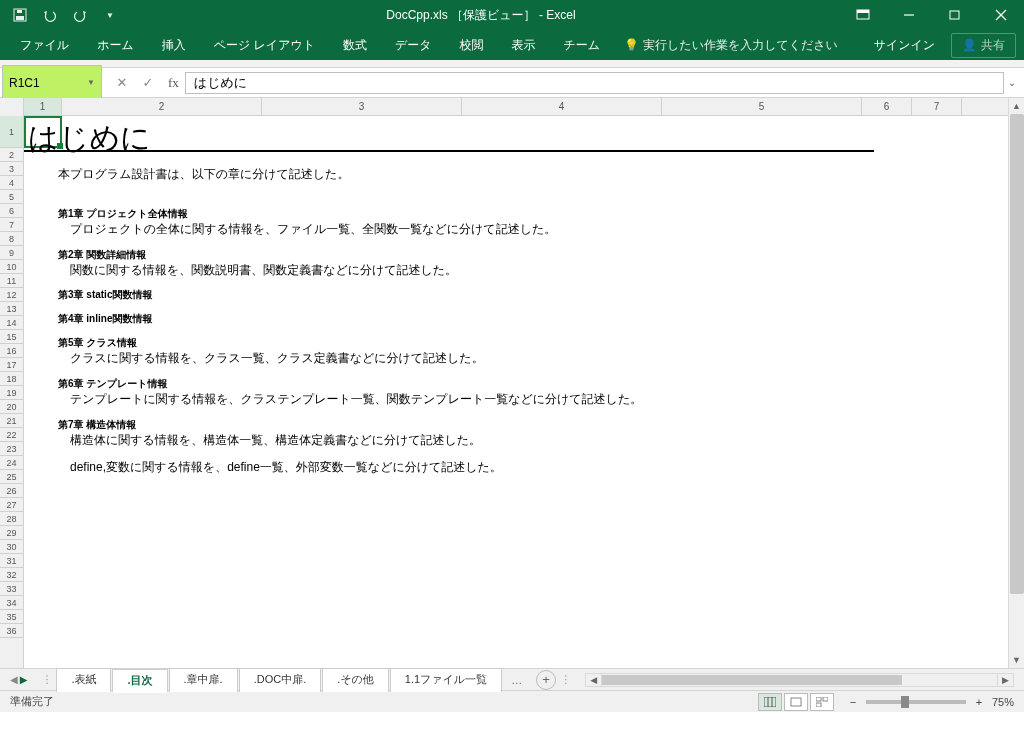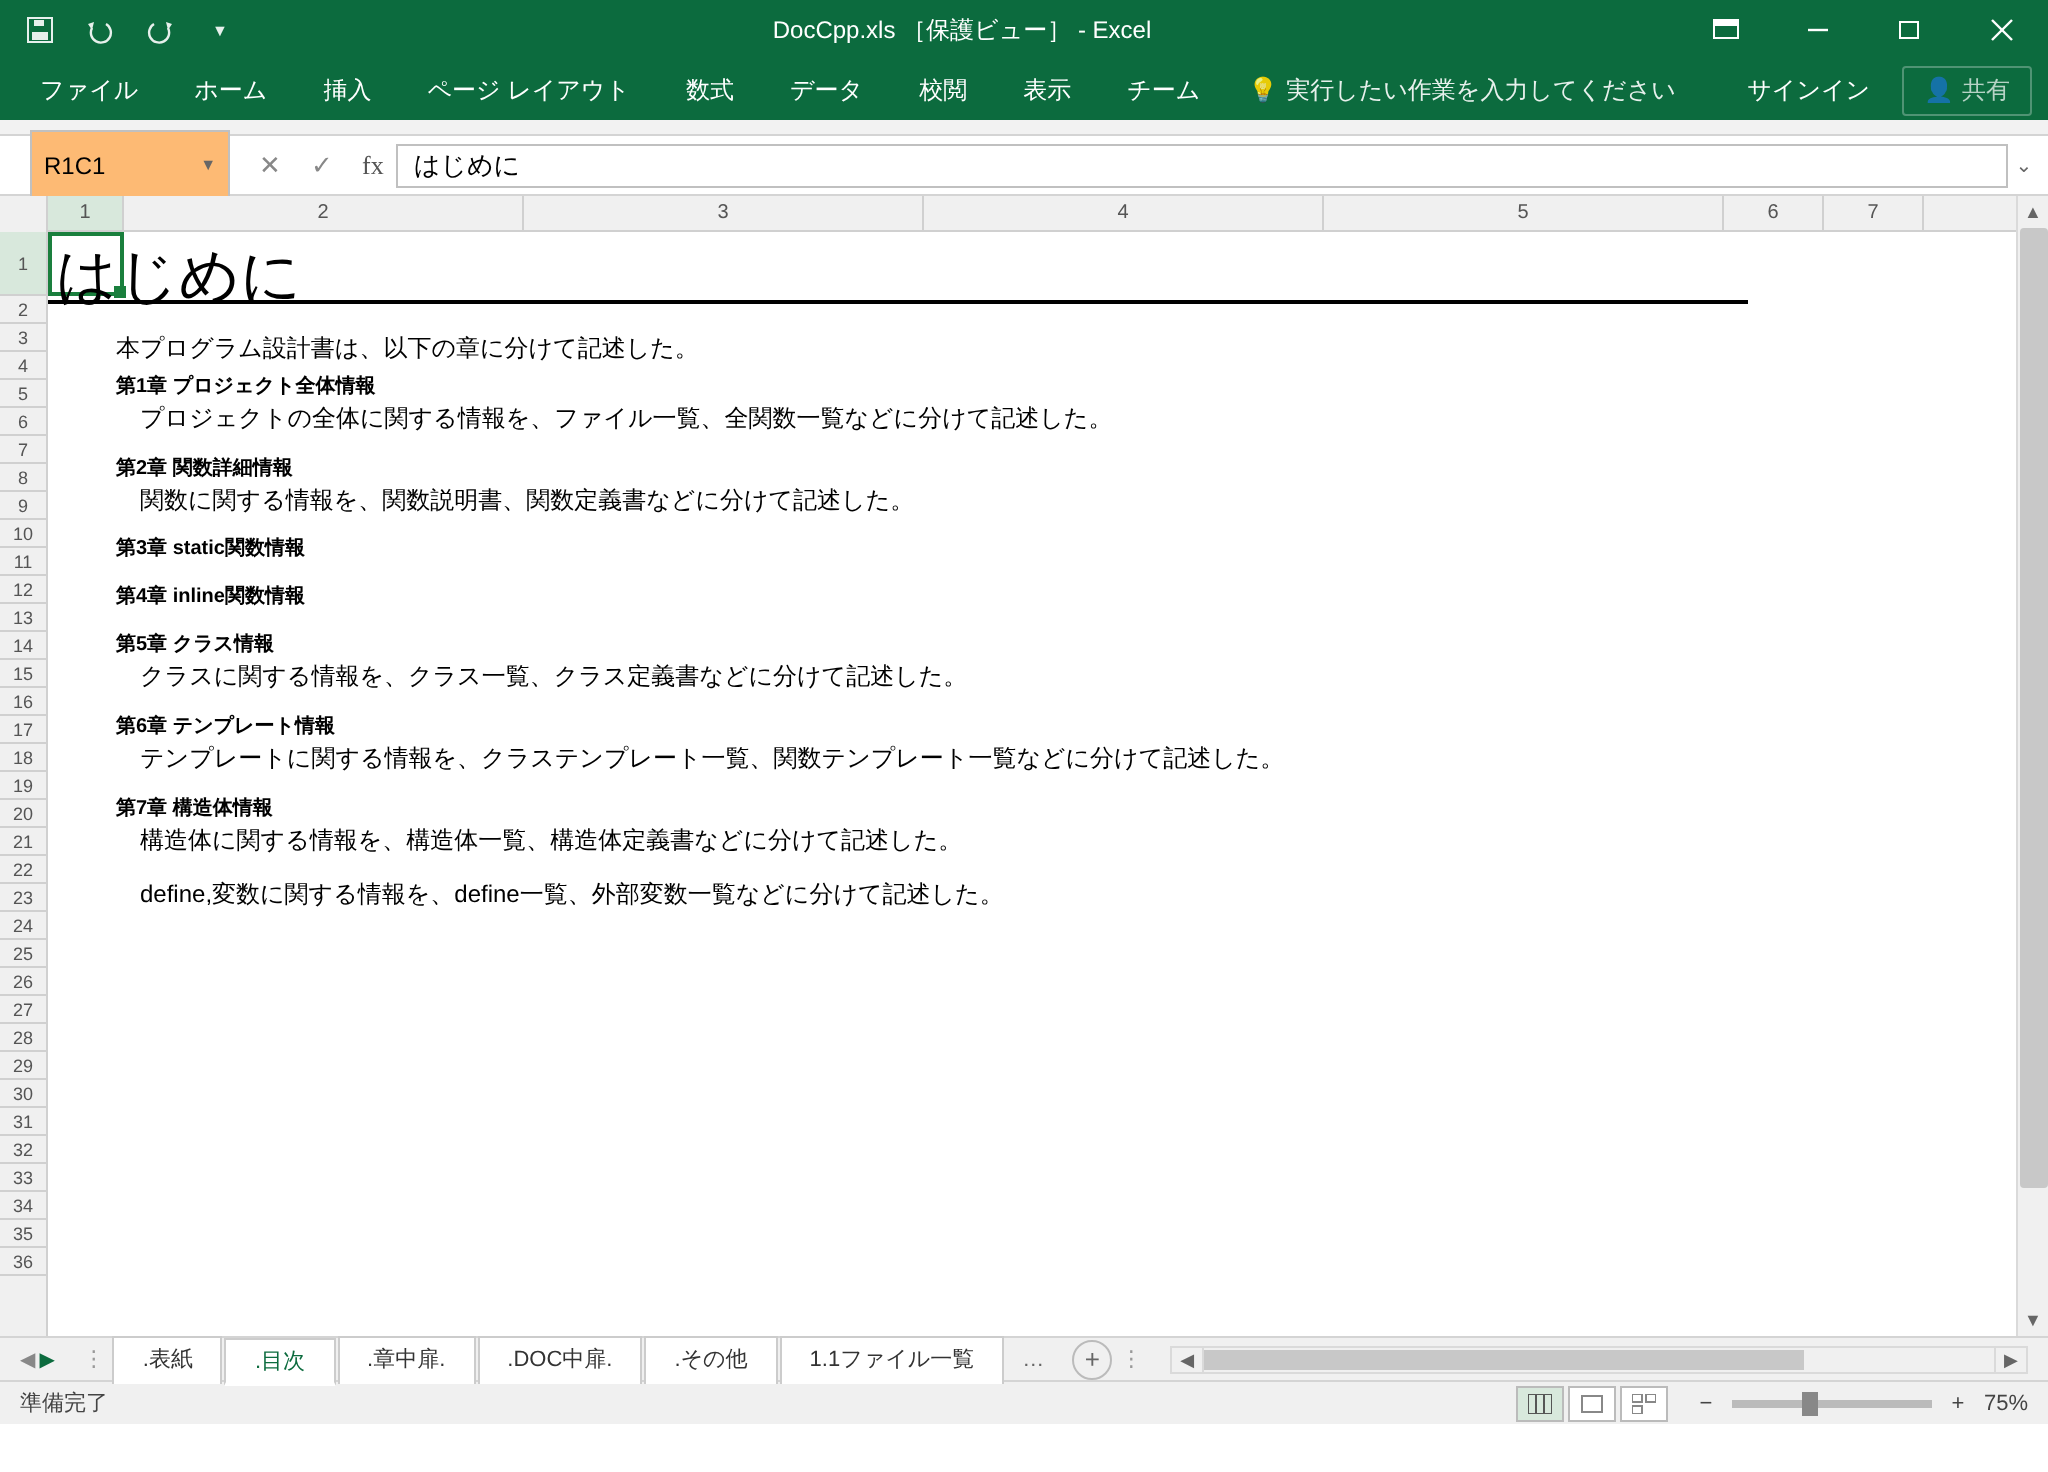--- a/index.html
+++ b/index.html
@@ -15,21 +15,21 @@
 .ribbon-tabs { height: 30px; background: #0c6b3e; display: flex; align-items: center; padding: 0 8px; gap: 4px; color: #fff; font-size: 12px; }
 .ribbon-tabs .tab { padding: 5px 12px; cursor: pointer; }
 .ribbon-tabs .spacer { flex: 1; }
 .ribbon-tabs .tellme { display: flex; align-items: center; gap: 4px; opacity: 0.9; padding: 0 8px; }
 .ribbon-tabs .signin { padding: 5px 12px; }
 .ribbon-tabs .share { padding: 3px 10px; border: 1px solid rgba(255,255,255,0.4); border-radius: 2px; display: flex; align-items: center; gap: 4px; opacity: 0.7; }
 
 .ribbon-body { height: 8px; background: #f2f2f2; border-bottom: 1px solid #d4d4d4; }
 
 .formula-bar { height: 30px; background: #fff; border-bottom: 1px solid #d4d4d4; display: flex; align-items: center; }
-.formula-bar .namebox { width: 100px; height: 36px; border: 1px solid #c0c0c0; margin-left: 15px; font-size: 12px; padding: 0 6px; display: flex; align-items: center; justify-content: space-between; background: #fdba74; }
+.formula-bar .namebox { width: 100px; height: 36px; border: 1px solid #c0c0c0; margin-left: 2px; font-size: 12px; padding: 0 6px; display: flex; align-items: center; justify-content: space-between; background: #bef264; }
 .formula-bar .namebox .dd { font-size: 8px; color: #666; }
 .formula-bar .fbtns { display: flex; align-items: center; gap: 6px; margin: 0 10px; }
 .formula-bar .fbtns span { width: 20px; height: 20px; display: flex; align-items: center; justify-content: center; color: #888; cursor: pointer; font-size: 13px; }
 .formula-bar .fx { font-family: serif; color: #555; font-size: 13px; margin-right: 6px; }
 .formula-bar .fval { flex: 1; height: 22px; border: 1px solid #c0c0c0; font-size: 13px; padding: 0 8px; display: flex; align-items: center; }
 .formula-bar .fexp { width: 16px; text-align: center; color: #666; font-size: 10px; margin-right: 4px; }
 
 .sheet-area { position: relative; height: 570px; background: #fff; display: flex; }
 .rowhead-col { width: 24px; background: #f0f0f0; border-right: 1px solid #d0d0d0; }
 .colhead-row { height: 18px; background: #f0f0f0; border-bottom: 1px solid #d0d0d0; display: flex; position: absolute; top: 0; left: 24px; right: 16px; }
@@ -38,35 +38,35 @@
 .rowhead-col .rh { height: 14px; border-bottom: 1px solid #d0d0d0; text-align: center; font-size: 9px; color: #555; line-height: 14px; }
 .rowhead-col .rh.first { margin-top: 18px; height: 32px; line-height: 32px; background: #d8e8dc; }
 
 .content { position: absolute; top: 18px; left: 24px; right: 16px; bottom: 0; overflow: hidden; }
 .big-title { position: absolute; top: 2px; left: 4px; font-size: 30px; font-family: "MS Gothic", monospace; font-weight: normal; }
 .selbox { position: absolute; top: 0; left: 0; width: 38px; height: 32px; border: 2px solid #1a7f3d; pointer-events: none; }
 .selbox::after { content: ""; position: absolute; right: -3px; bottom: -3px; width: 6px; height: 6px; background: #1a7f3d; }
 .title-underline { position: absolute; top: 34px; left: 0; width: 850px; border-bottom: 2px solid #000; }
 
 .doc-body { position: absolute; top: 50px; left: 34px; font-size: 12px; font-family: "MS Gothic", monospace; line-height: 1.4; }
-.doc-body .intro { margin-bottom: 4px; }
+.doc-body .intro { margin-bottom: 24px; }
 .doc-body .chap { margin-bottom: 10px; }
 .doc-body .chap .h { font-weight: bold; font-size: 10px; }
 .doc-body .chap .d { padding-left: 12px; }
 
 .vscroll { position: absolute; right: 0; top: 0; width: 16px; bottom: 0; background: #f0f0f0; border-left: 1px solid #dadada; }
 .vscroll .up, .vscroll .down { height: 16px; text-align: center; font-size: 9px; color: #666; line-height: 16px; cursor: pointer; }
 .vscroll .down { position: absolute; bottom: 0; width: 100%; }
 .vscroll .thumb { position: absolute; top: 16px; width: 14px; left: 1px; height: 480px; background: #c8c8c8; border-radius: 2px; }
 
 .tab-strip { height: 22px; background: #f0f0f0; border-top: 1px solid #d4d4d4; display: flex; align-items: center; font-size: 11px; }
 .tab-strip .nav { display: flex; gap: 2px; padding: 0 10px; color: #888; }
 .tab-strip .nav span { cursor: pointer; font-size: 10px; }
 .tab-strip .stab { padding: 3px 14px; border: 1px solid #ccc; border-bottom: none; background: #fff; color: #333; cursor: pointer; margin-right: 1px; }
-.tab-strip .stab.active { border-bottom: 2px solid #fff; color: #0c6b3e; font-weight: normal; position: relative; top: 1px; }
+.tab-strip .stab.active { border-bottom: 2px solid #fff; color: #0c6b3e; font-weight: bold; position: relative; top: 1px; }
 .tab-strip .dots { padding: 0 8px; color: #666; }
 .tab-strip .plus { width: 20px; height: 20px; border: 1px solid #bbb; border-radius: 50%; display: flex; align-items: center; justify-content: center; margin-left: 6px; color: #666; cursor: pointer; font-size: 13px; }
 .tab-strip .hscroll { flex: 1; margin: 0 10px; height: 14px; background: #f0f0f0; border: 1px solid #dadada; position: relative; }
 .tab-strip .hscroll .ar { position: absolute; width: 16px; height: 100%; text-align: center; font-size: 9px; color: #666; line-height: 12px; cursor: pointer; }
 .tab-strip .hscroll .ar.left { left: 0; border-right: 1px solid #dadada; }
 .tab-strip .hscroll .ar.right { right: 0; border-left: 1px solid #dadada; }
 .tab-strip .hscroll .th { position: absolute; left: 16px; width: 300px; top: 1px; bottom: 1px; background: #c8c8c8; }
 .tab-strip .sep { padding: 0 4px; color: #999; }
 
 .statusbar { height: 22px; background: #f0f0f0; border-top: 1px solid #d4d4d4; display: flex; align-items: center; font-size: 11px; padding: 0 10px; color: #444; }

